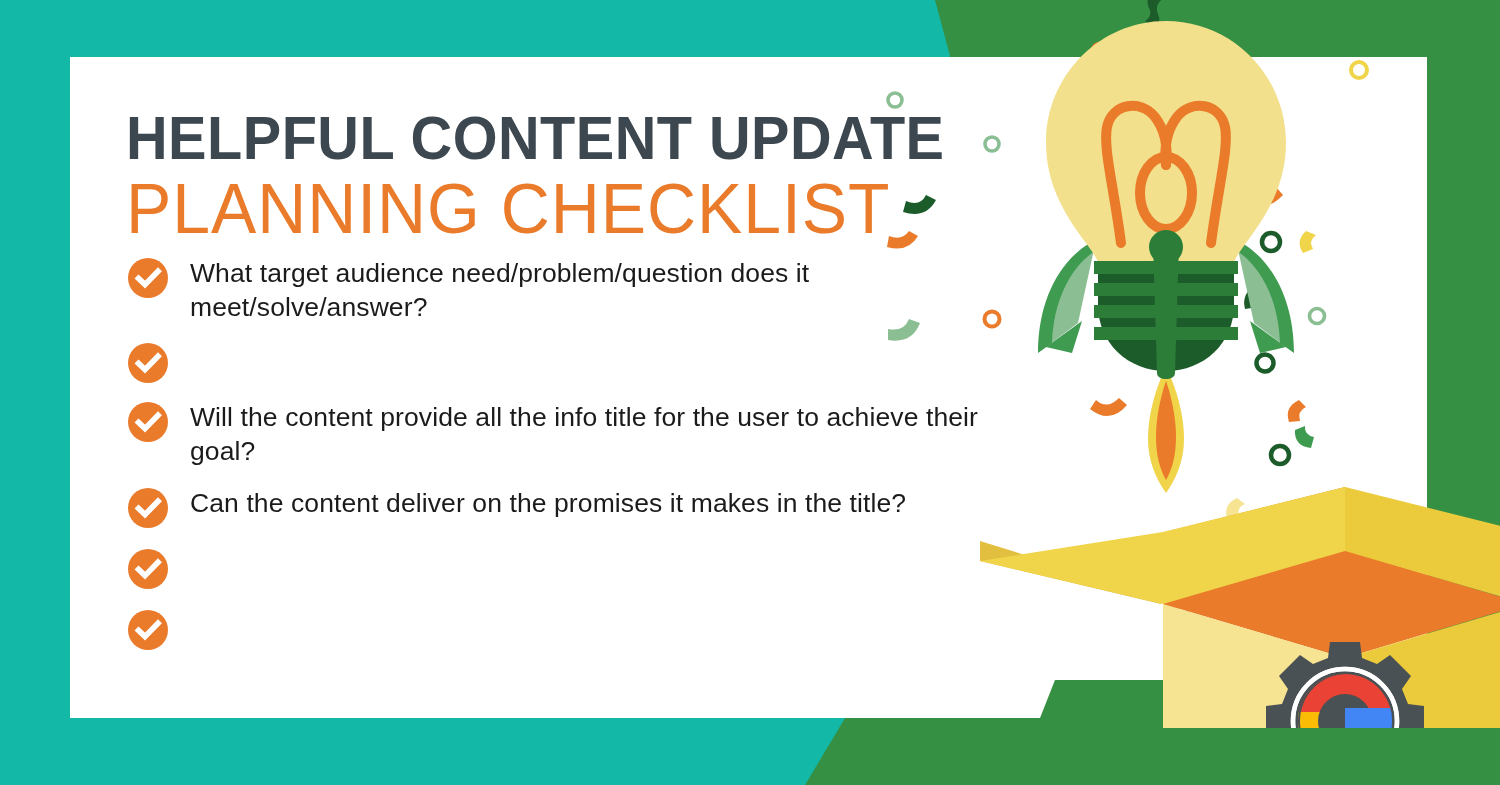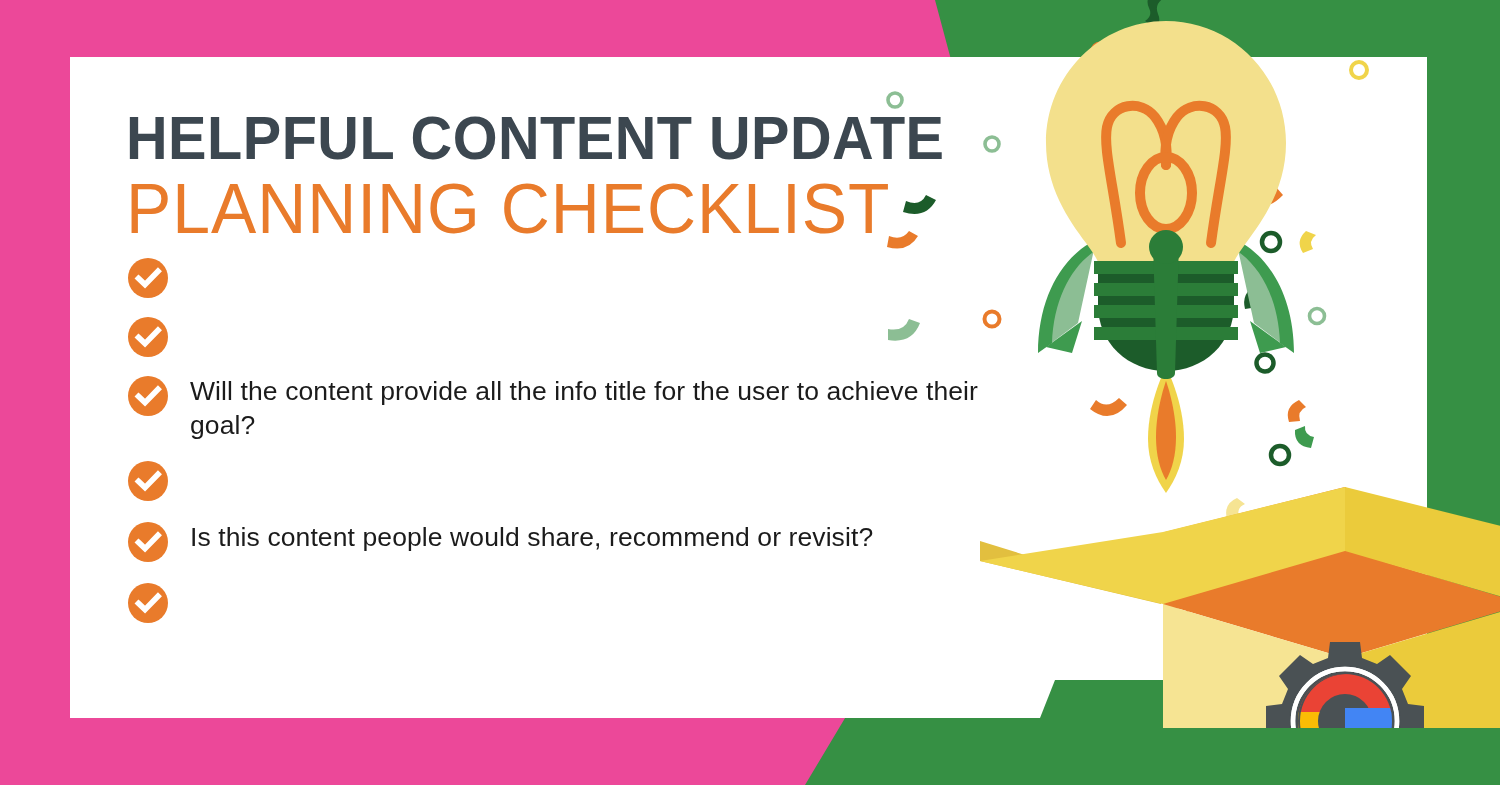--- a/index.html
+++ b/index.html
@@ -4,21 +4,21 @@
 <style>
   * { box-sizing: border-box; margin: 0; padding: 0; }
   html, body {
     width: 1500px; height: 785px;
     overflow: hidden;
     font-family: "Liberation Sans", sans-serif;
   }
   #stage {
     position: relative;
     width: 1500px; height: 785px;
-    background: #ec4899;
+    background: #14b8a6;
   }
   
   #bg-green {
     position: absolute; inset: 0;
     width: 1500px; height: 785px;
   }
   
   #card {
     position: absolute;
     left: 70px; top: 57px;
@@ -104,20 +104,21 @@
       <div class="title-2">PLANNING CHECKLIST</div>
     </div>
 
     <div id="checklist">
 
       <div class="check-row">
         <svg class="check-icon" viewBox="0 0 40 40">
           <circle cx="20" cy="20" r="20" fill="#E97B2B"></circle>
           <path d="M10.5 20.4 L17 26.6 L30 13.3" stroke="#FFFFFF" stroke-width="5.6" fill="none" stroke-linecap="square"></path>
         </svg>
+        <div class="check-text">What target audience need/problem/question does it meet/solve/answer?</div>
       </div>
 
       <div class="check-row">
         <svg class="check-icon" viewBox="0 0 40 40">
           <circle cx="20" cy="20" r="20" fill="#E97B2B"></circle>
           <path d="M10.5 20.4 L17 26.6 L30 13.3" stroke="#FFFFFF" stroke-width="5.6" fill="none" stroke-linecap="square"></path>
         </svg>
       </div>
 
       <div class="check-row">
@@ -126,28 +127,28 @@
           <path d="M10.5 20.4 L17 26.6 L30 13.3" stroke="#FFFFFF" stroke-width="5.6" fill="none" stroke-linecap="square"></path>
         </svg>
         <div class="check-text">Will the content provide all the info title for the user to achieve their goal?</div>
       </div>
 
       <div class="check-row tight">
         <svg class="check-icon" viewBox="0 0 40 40">
           <circle cx="20" cy="20" r="20" fill="#E97B2B"></circle>
           <path d="M10.5 20.4 L17 26.6 L30 13.3" stroke="#FFFFFF" stroke-width="5.6" fill="none" stroke-linecap="square"></path>
         </svg>
+        <div class="check-text">Can the content deliver on the promises it makes in the title?</div>
       </div>
 
       <div class="check-row tight">
         <svg class="check-icon" viewBox="0 0 40 40">
           <circle cx="20" cy="20" r="20" fill="#E97B2B"></circle>
           <path d="M10.5 20.4 L17 26.6 L30 13.3" stroke="#FFFFFF" stroke-width="5.6" fill="none" stroke-linecap="square"></path>
         </svg>
-        <div class="check-text">Is this content people would share, recommend or revisit?</div>
       </div>
 
       <div class="check-row tight">
         <svg class="check-icon" viewBox="0 0 40 40">
           <circle cx="20" cy="20" r="20" fill="#E97B2B"></circle>
           <path d="M10.5 20.4 L17 26.6 L30 13.3" stroke="#FFFFFF" stroke-width="5.6" fill="none" stroke-linecap="square"></path>
         </svg>
       </div>
 
     </div>

